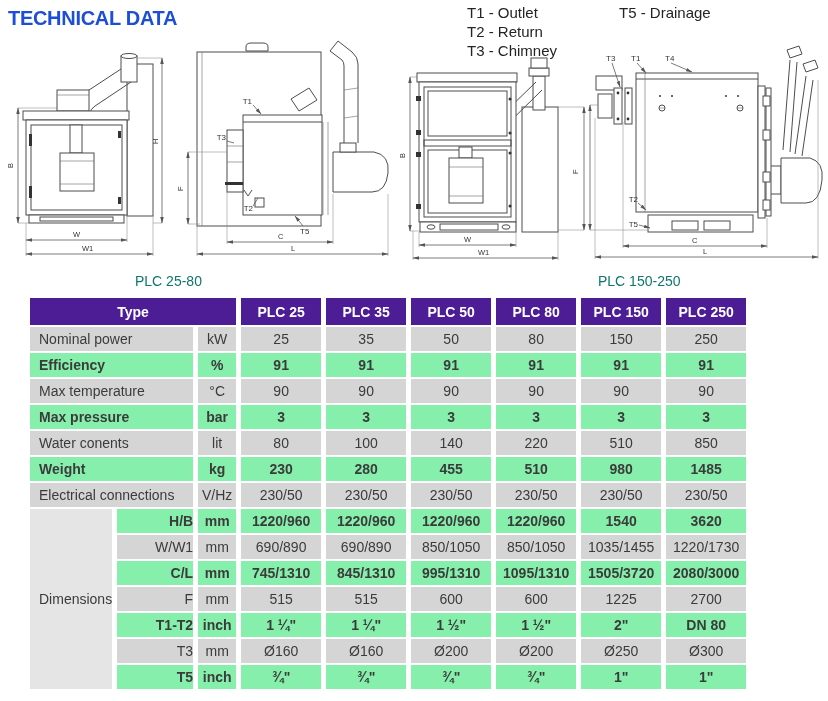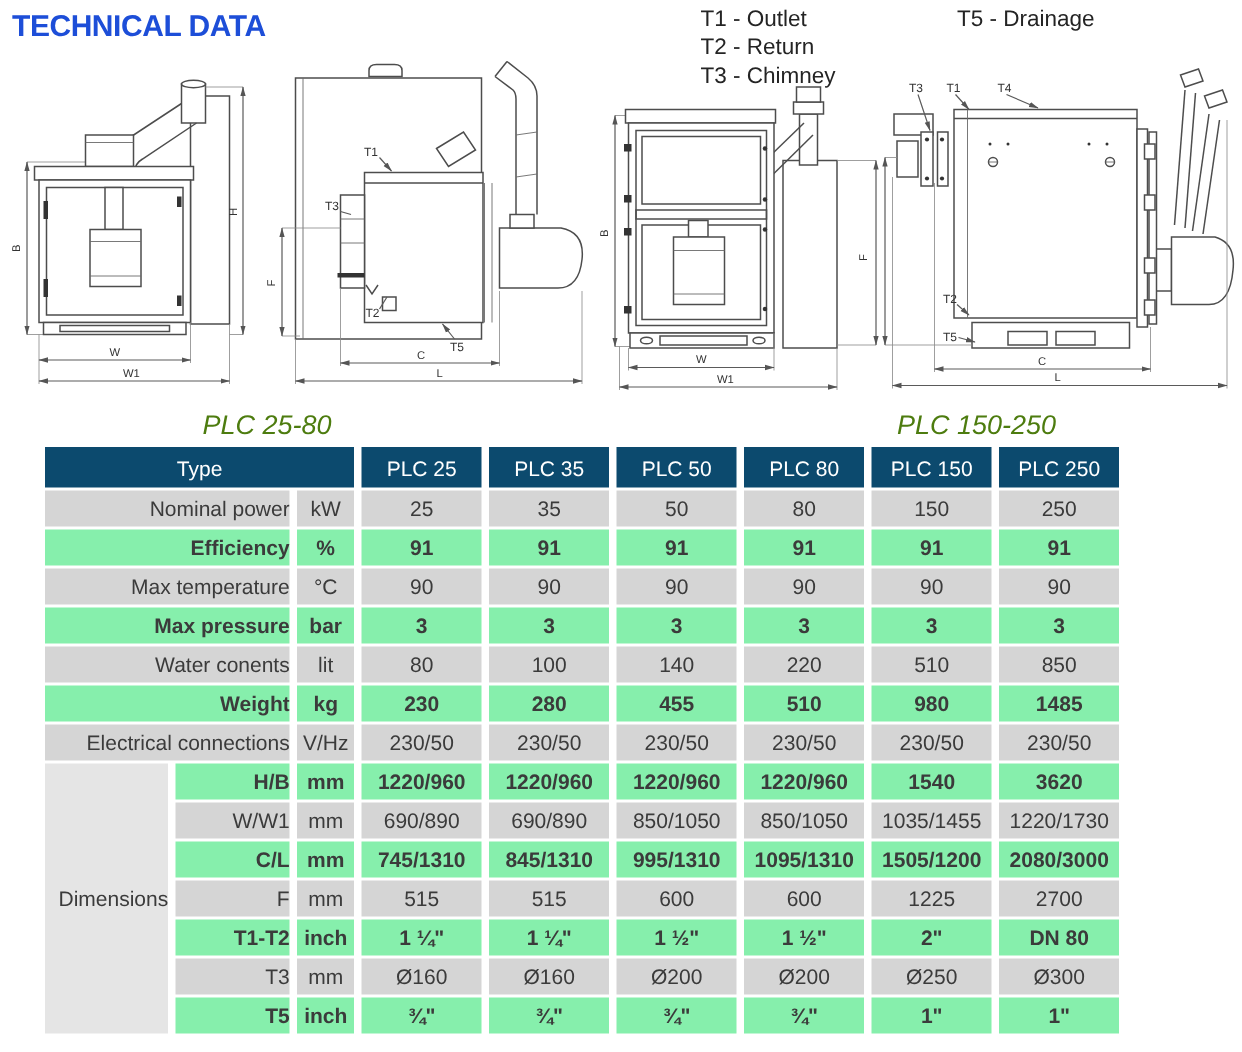--- a/index.html
+++ b/index.html
@@ -4,43 +4,43 @@
 <style>
   html,body{margin:0;padding:0;background:#fff;}
   body{width:828px;height:701px;position:relative;overflow:hidden;
        font-family:"Liberation Sans",sans-serif;color:#333;}
   .abs{position:absolute;}
 
   
   #title{left:8px;top:7px;font-size:20px;font-weight:bold;color:#1d4ed8;letter-spacing:-0.3px;}
   .legend{font-size:15px;color:#242424;line-height:19px;white-space:nowrap;}
   #legend-left{left:419px;top:3px;margin-left:48px;}
-  #legend-right{left:638px;top:3px;}
-  .caption{font-size:18px;color:#4d7c0f;font-style:italic;}
+  #legend-right{left:619px;top:3px;}
+  .caption{font-size:14px;color:#0f766e;}
   #caption-small{left:135px;top:273px;}
   #caption-large{left:598px;top:273px;}
 
   
   #diagrams{left:0;top:0;}
   .obj{stroke:#4d4d4d;stroke-width:1;fill:none;}
   .objf{stroke:#4d4d4d;stroke-width:1;fill:#fff;}
   .thin{stroke:#6a6a6a;stroke-width:.6;fill:none;}
   .dim{stroke:#5a5a5a;stroke-width:.8;fill:none;}
   .ext{stroke:#8a8a8a;stroke-width:.55;fill:none;}
   .blk{fill:#333;stroke:none;}
   text.dl{font-family:"Liberation Sans",sans-serif;font-size:7.5px;fill:#333;}
   text.pt{font-family:"Liberation Sans",sans-serif;font-size:8px;fill:#333;}
 
   
   #spec{left:25px;top:296px;}
   table{border-collapse:separate;border-spacing:5px 2px;table-layout:fixed;}
   td{height:24px;font-size:14px;color:#3b3b3b;text-align:center;vertical-align:middle;
      overflow:hidden;white-space:nowrap;padding:0;}
-  td.red{background:#0c4a6e;color:#fff;font-weight:normal;height:27px;font-size:14px;margin-top:48px;}
-  td.lbl{text-align:right;padding-left:9px;}
+  td.red{background:#4c1d95;color:#fff;font-weight:bold;height:27px;font-size:14px;margin-top:48px;}
+  td.lbl{text-align:left;padding-left:9px;}
   td.sub{text-align:right;padding-left:7px;}
   .dark{background:#d5d5d5;}
   .light{background:#86efac;font-weight:bold;}
   td.dimcell{background:#e5e5e5;text-align:right;padding-left:9px;color:#3b3b3b;}
 </style>
 </head>
 <body>
 
 <svg id="diagrams" class="abs" width="828" height="272" viewBox="0 0 828 272">
   <defs>
@@ -385,21 +385,21 @@
     <td class="dark">1035/1455</td>
     <td class="dark">1220/1730</td>
   </tr>
   <tr>
     <td class="sub light">C/L</td>
     <td class="light">mm</td>
     <td class="light">745/1310</td>
     <td class="light">845/1310</td>
     <td class="light">995/1310</td>
     <td class="light">1095/1310</td>
-    <td class="light">1505/1200</td>
+    <td class="light">1505/3720</td>
     <td class="light">2080/3000</td>
   </tr>
   <tr>
     <td class="sub dark">F</td>
     <td class="dark">mm</td>
     <td class="dark">515</td>
     <td class="dark">515</td>
     <td class="dark">600</td>
     <td class="dark">600</td>
     <td class="dark">1225</td>

